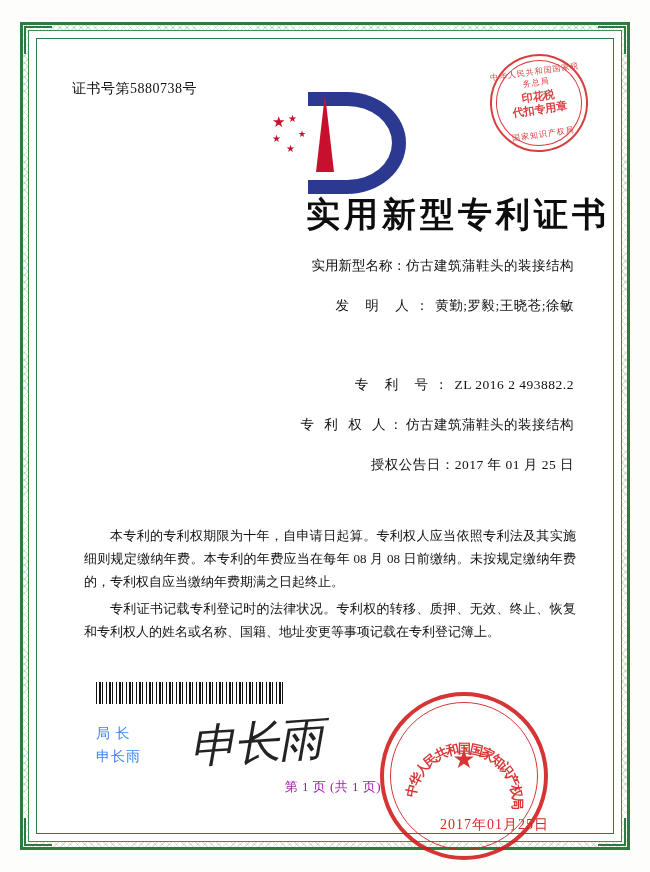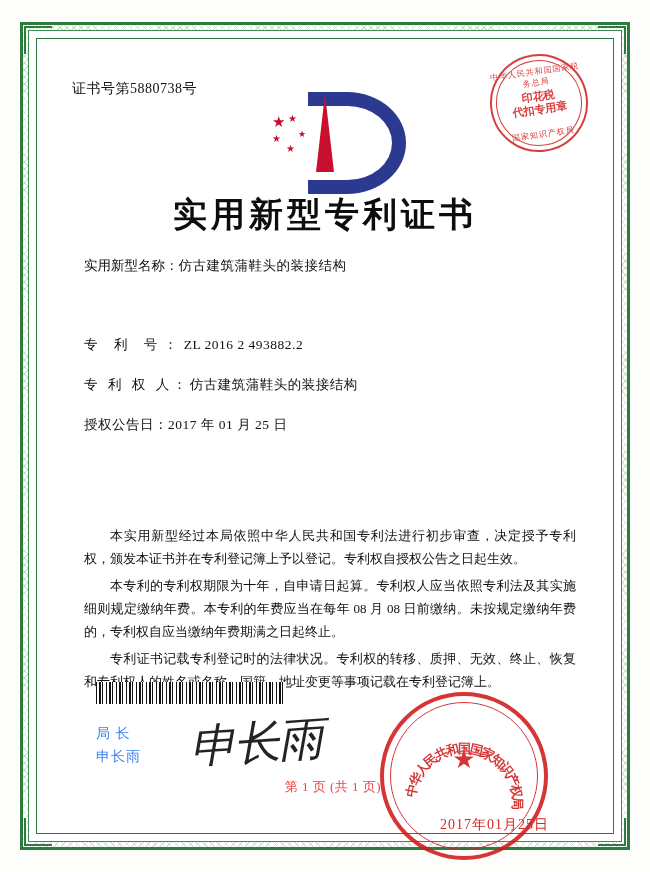--- a/index.html
+++ b/index.html
@@ -169,34 +169,35 @@
     border-radius: 0 60% 60% 0 / 0 50% 50% 0;
     border-left: none;
     border-bottom-color: #2b3990;
   }
 
   
   .title {
     position: absolute;
     left: 0; right: 0;
     top: 150px;
-    text-align: center;
+    text-align: right;
     font-size: 34px;
     font-weight: bold;
     letter-spacing: 4px;
     color: #0d0d0d;
     font-family: "DejaVu Serif", serif;
   }
 
   
   .fields {
     position: absolute;
     left: 44px;
     top: 215px;
     width: 490px;
+    text-align: right;
   }
   .field {
     font-size: 13.5px;
     color: #111;
     margin-bottom: 22px;
     white-space: nowrap;
   }
   .field .lbl {
     display: inline-block;
     letter-spacing: 0.5px;
@@ -328,21 +329,21 @@
     opacity: 0.95;
   }
 
   
   .footer {
     position: absolute;
     left: 16px; right: 0;
     bottom: 34px;
     text-align: center;
     font-size: 13px;
-    color: #ef4444;
+    color: #a21caf;
     letter-spacing: 0.5px;
   }
 </style>
 </head>
 <body>
 
 <div class="page">
 
   <div class="border-outer"></div>
   <div class="border-mid"></div>
@@ -380,38 +381,40 @@
     </div>
 
     <div class="title">实用新型专利证书</div>
 
     <div class="fields">
 
       <div class="field f-name">
         <span class="lbl">实用新型名称：</span><span class="val">仿古建筑蒲鞋头的装接结构</span>
       </div>
 
+      <div class="field f-inventor">
+        <span class="lbl">发 明 人：</span><span class="val">黄勤;罗毅;王晓苍;徐敏</span>
+      </div>
 
       <div class="field f-patentno">
         <span class="lbl">专 利 号：</span><span class="val">ZL 2016 2 493882.2</span>
       </div>
 
 
       <div class="field f-holder">
         <span class="lbl">专 利 权 人：</span><span class="val">仿古建筑蒲鞋头的装接结构</span>
       </div>
 
       <div class="field f-grantdate">
         <span class="lbl">授权公告日：</span><span class="val">2017 年 01 月 25 日</span>
       </div>
 
     </div>
 
     <div class="body-text">
-      <p>本实用新型经过本局依照中华人民共和国专利法进行初步审查，决定授予专利权，颁发本证书并在专利登记簿上予以登记。专利权自授权公告之日起生效。</p>
       <p>本专利的专利权期限为十年，自申请日起算。专利权人应当依照专利法及其实施细则规定缴纳年费。本专利的年费应当在每年 08 月 08 日前缴纳。未按规定缴纳年费的，专利权自应当缴纳年费期满之日起终止。</p>
       <p>专利证书记载专利登记时的法律状况。专利权的转移、质押、无效、终止、恢复和专利权人的姓名或名称、国籍、地址变更等事项记载在专利登记簿上。</p>
     </div>
 
     <div class="barcode"></div>
 
     <div class="sign-block">
       <div>局 长</div>
       <div>申长雨</div>
     </div>

